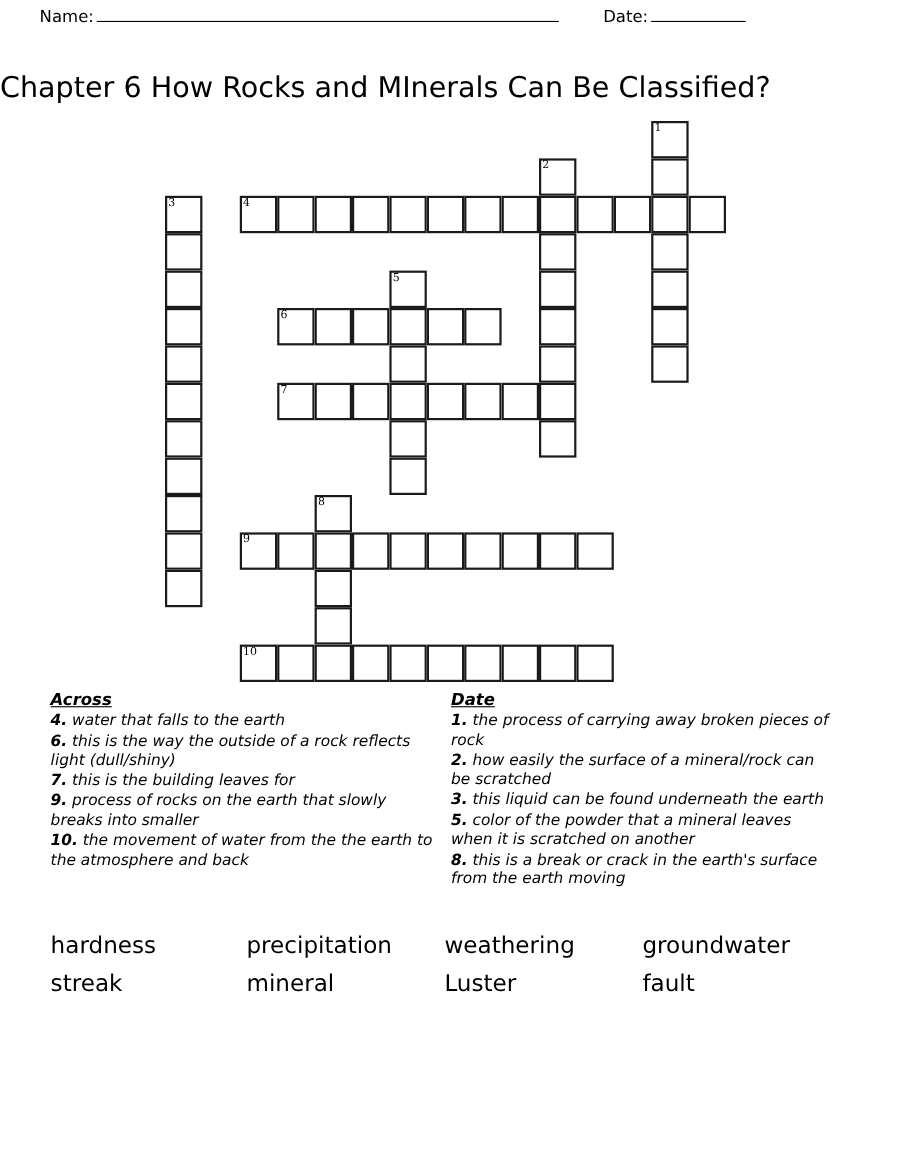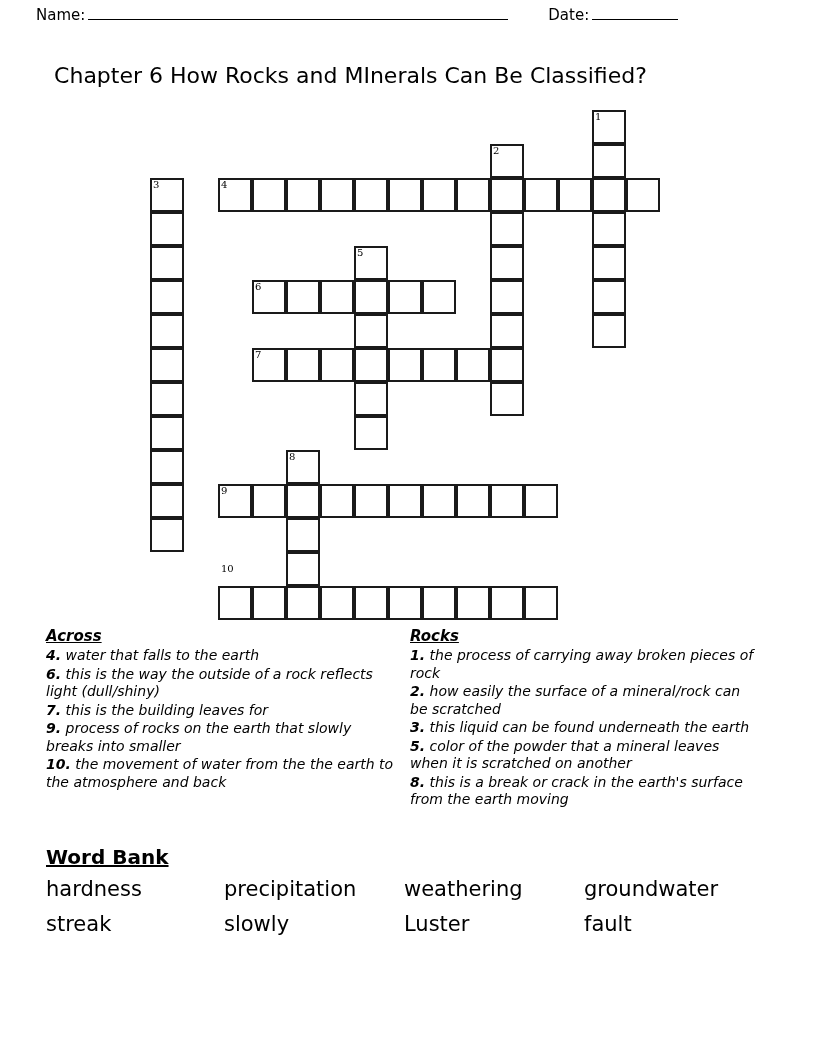--- a/index.html
+++ b/index.html
@@ -52,22 +52,21 @@
     border-bottom: 1px solid #000;
     height: 13px;
   }
 
   
   .puzzle-title {
     position: absolute;
     left: 0;
     top: 48px;
     width: 701px;
-    text-align: center;
-    font-size: 22px;
+    font-size: 26px;
     font-weight: normal;
     letter-spacing: 0px;
   }
 
   
   #crossword-grid {
     position: absolute;
     left: 0;
     top: 0;
     width: 816px;
@@ -228,21 +227,21 @@
     <div class="xw-num" style="left: 221px; top: 486px;">9</div>
     <div class="xw-cell" style="left: 252px; top: 484px; width: 34px; height: 34px;"></div>
     <div class="xw-cell" style="left: 320px; top: 484px; width: 34px; height: 34px;"></div>
     <div class="xw-cell" style="left: 354px; top: 484px; width: 34px; height: 34px;"></div>
     <div class="xw-cell" style="left: 388px; top: 484px; width: 34px; height: 34px;"></div>
     <div class="xw-cell" style="left: 422px; top: 484px; width: 34px; height: 34px;"></div>
     <div class="xw-cell" style="left: 456px; top: 484px; width: 34px; height: 34px;"></div>
     <div class="xw-cell" style="left: 490px; top: 484px; width: 34px; height: 34px;"></div>
     <div class="xw-cell" style="left: 524px; top: 484px; width: 34px; height: 34px;"></div>
     <div class="xw-cell" style="left: 218px; top: 586px; width: 34px; height: 34px;"></div>
-    <div class="xw-num" style="left: 221px; top: 564px;">10</div>
+    <div class="xw-num" style="left: 221px; top: 588px;">10</div>
     <div class="xw-cell" style="left: 252px; top: 586px; width: 34px; height: 34px;"></div>
     <div class="xw-cell" style="left: 320px; top: 586px; width: 34px; height: 34px;"></div>
     <div class="xw-cell" style="left: 354px; top: 586px; width: 34px; height: 34px;"></div>
     <div class="xw-cell" style="left: 388px; top: 586px; width: 34px; height: 34px;"></div>
     <div class="xw-cell" style="left: 422px; top: 586px; width: 34px; height: 34px;"></div>
     <div class="xw-cell" style="left: 456px; top: 586px; width: 34px; height: 34px;"></div>
     <div class="xw-cell" style="left: 490px; top: 586px; width: 34px; height: 34px;"></div>
     <div class="xw-cell" style="left: 524px; top: 586px; width: 34px; height: 34px;"></div>
   </div>
 
@@ -251,38 +250,37 @@
     <div class="clue-heading">Across</div>
     <div id="across-list">
         <p class="clue-item"><span class="clue-num">4.</span><span> water that falls to the earth</span></p>
         <p class="clue-item"><span class="clue-num">6.</span><span> this is the way the outside of a rock reflects light (dull/shiny)</span></p>
         <p class="clue-item"><span class="clue-num">7.</span><span> this is the building leaves for</span></p>
         <p class="clue-item"><span class="clue-num">9.</span><span> process of rocks on the earth that slowly breaks into smaller</span></p>
         <p class="clue-item"><span class="clue-num">10.</span><span> the movement of water from the the earth to the atmosphere and back</span></p>
       </div>
   </div>
   <div class="clue-col down">
-    <div class="clue-heading">Rocks</div>
+    <div class="clue-heading">Date</div>
     <div id="down-list">
         <p class="clue-item"><span class="clue-num">1.</span><span> the process of carrying away broken pieces of rock</span></p>
         <p class="clue-item"><span class="clue-num">2.</span><span> how easily the surface of a mineral/rock can be scratched</span></p>
         <p class="clue-item"><span class="clue-num">3.</span><span> this liquid can be found underneath the earth</span></p>
         <p class="clue-item"><span class="clue-num">5.</span><span> color of the powder that a mineral leaves when it is scratched on another</span></p>
         <p class="clue-item"><span class="clue-num">8.</span><span> this is a break or crack in the earth's surface from the earth moving</span></p>
       </div>
   </div>
 </div>
 
 <div class="wordbank">
-  <div class="wordbank-heading">Word Bank</div>
   <div class="wordbank-grid" id="wordbank-grid">
       <div class="wordbank-word">hardness</div>
       <div class="wordbank-word">precipitation</div>
       <div class="wordbank-word">weathering</div>
       <div class="wordbank-word">groundwater</div>
       <div class="wordbank-word">streak</div>
-      <div class="wordbank-word">slowly</div>
+      <div class="wordbank-word">mineral</div>
       <div class="wordbank-word">Luster</div>
       <div class="wordbank-word">fault</div>
       <div class="wordbank-word"></div>
       <div class="wordbank-word"></div>
     </div>
 </div>
 
 </body></html>

